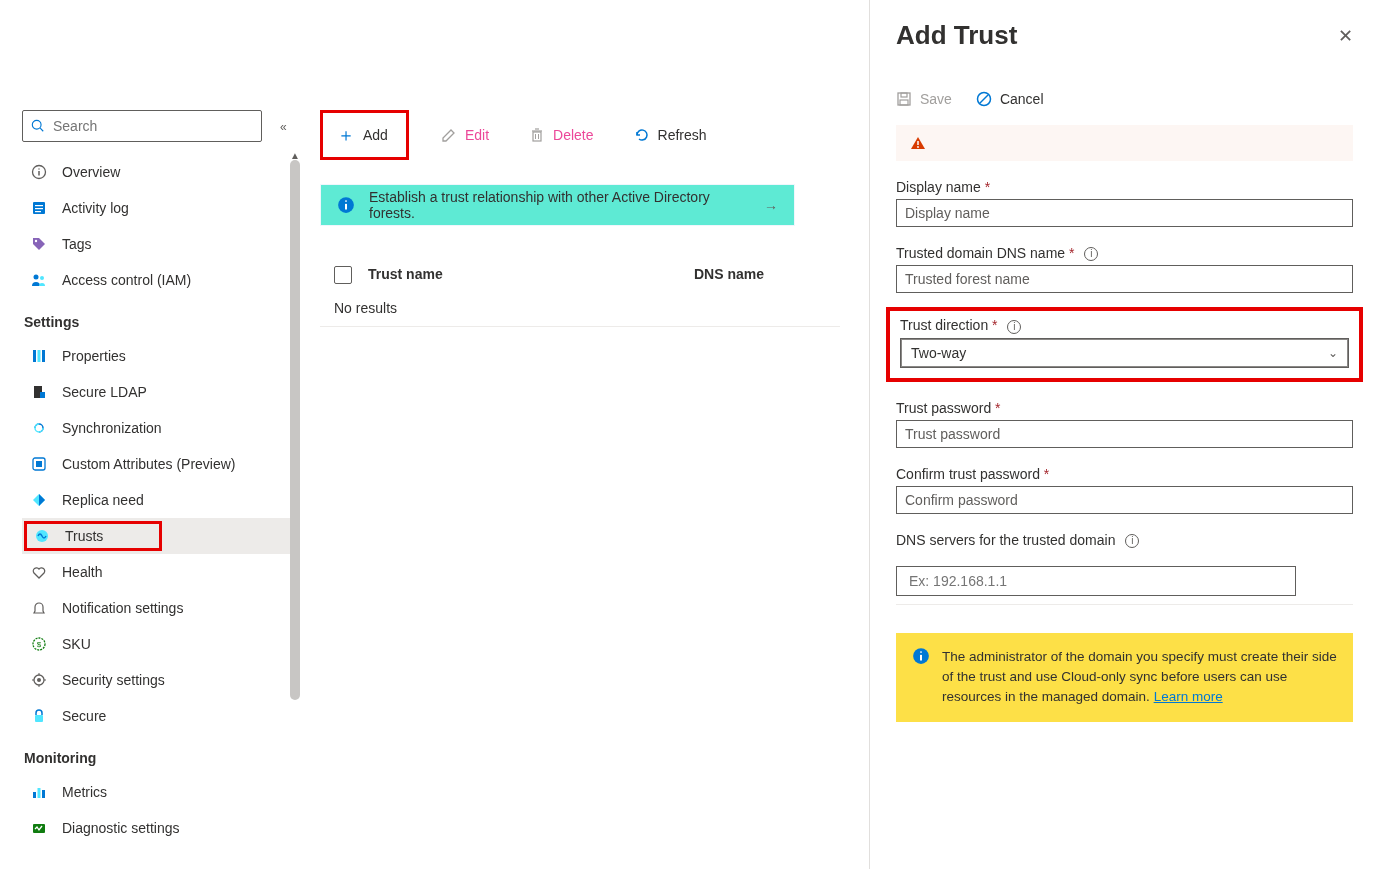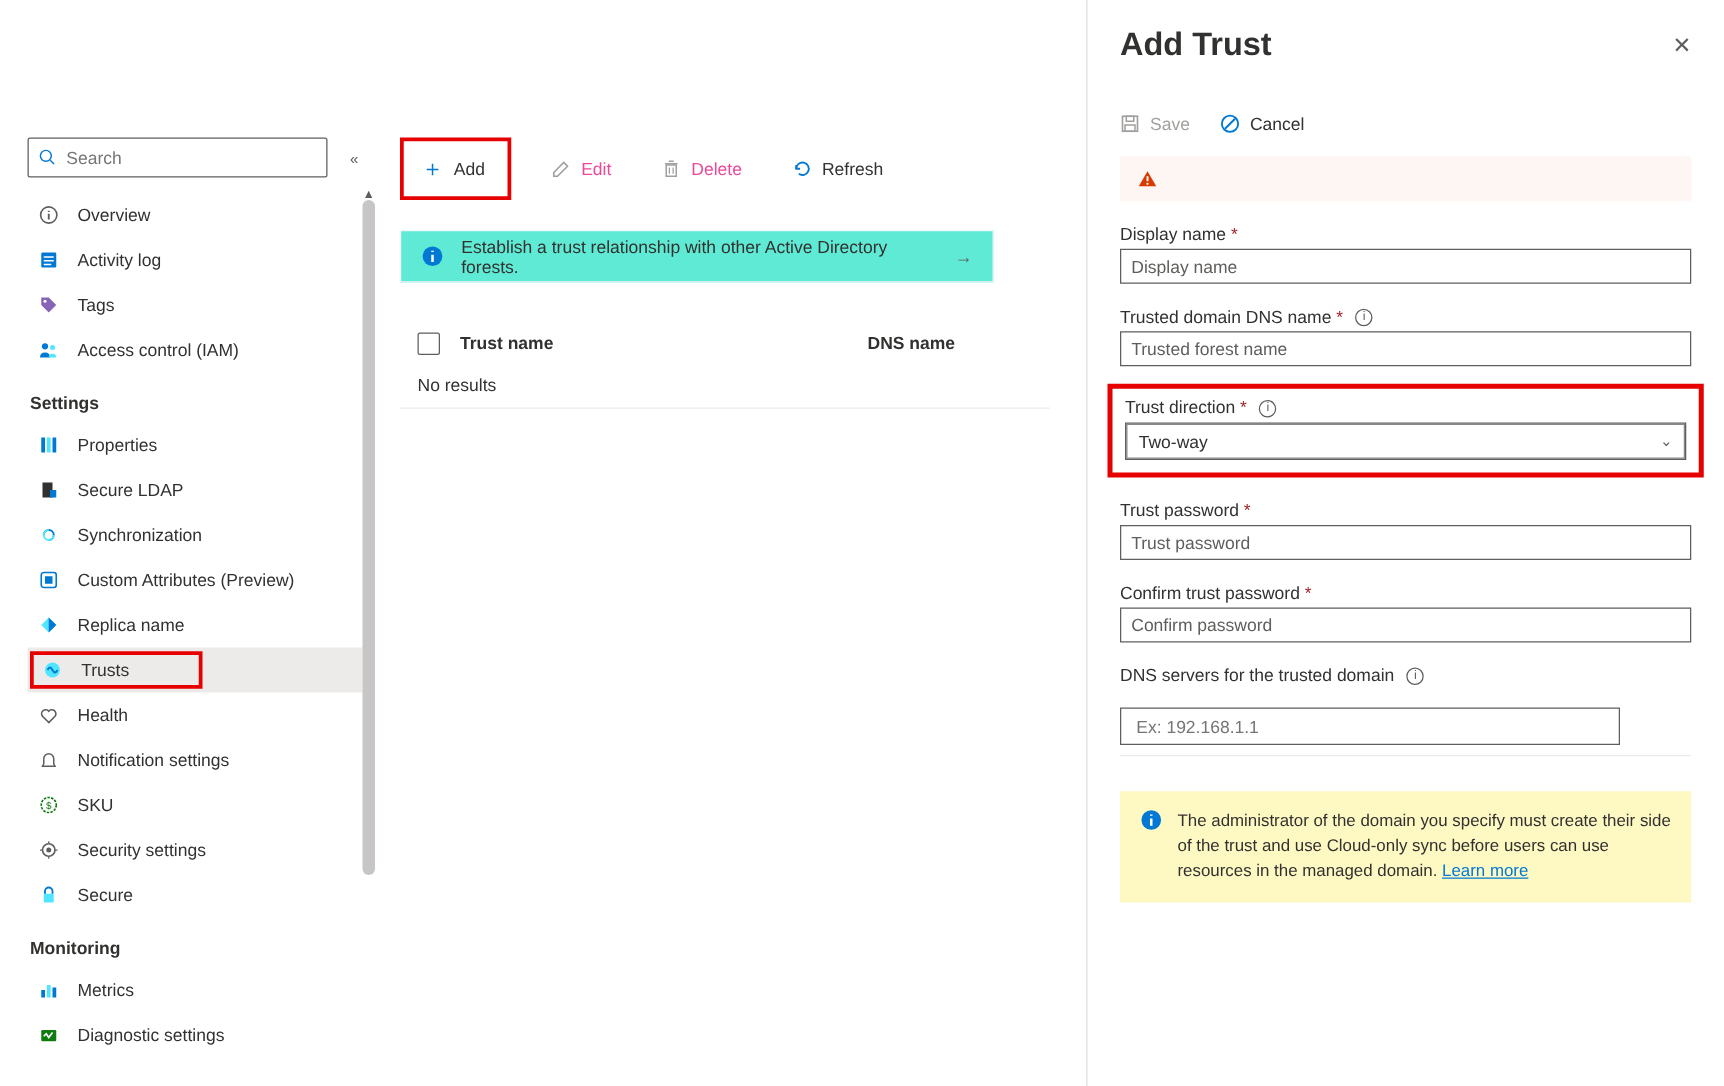--- a/index.html
+++ b/index.html
@@ -44,21 +44,21 @@
 .warn-ico { color: #d83b01; }
 .field-label { margin-top: 18px; font-size: 14px; }
 .req { color: #a4262c; }
 .field-input { width: 100%; height: 28px; border: 1px solid #605e5c; padding: 0 8px; margin-top: 4px; font-size: 14px; }
 .field-input::placeholder { color: #605e5c; }
 .trust-dir-block { border: 4px solid #e60000; padding: 6px 10px 10px 10px; margin-top: 14px; margin-left: -10px; margin-right: -10px; }
 .select-box { position: relative; width: 100%; height: 30px; border: 1px solid #605e5c; margin-top: 4px; display: flex; align-items: center; padding: 0 10px; justify-content: space-between; cursor: pointer; box-shadow: inset 0 0 0 1px #8a8886; }
 .chev { color: #605e5c; font-size: 12px; }
 .dns-input { width: 400px; height: 30px; border: 1px solid #605e5c; padding: 0 12px; margin-top: 18px; font-size: 14px; }
 .dns-underline { border-bottom: 1px solid #edebe9; margin-top: 8px; }
-.info-box { display: flex; gap: 12px; background: #fef9c3; padding: 14px 16px; margin-top: 28px; font-size: 13.5px; line-height: 1.5; }
+.info-box { display: flex; gap: 12px; background: #fde047; padding: 14px 16px; margin-top: 28px; font-size: 13.5px; line-height: 1.5; }
 .info-box .ico { color: #0078d4; flex-shrink: 0; }
 .info-box a { color: #0078d4; text-decoration: underline; }
 .info-help { display:inline-block; width:14px; height:14px; border:1px solid #605e5c; border-radius:50%; font-size:10px; text-align:center; line-height:12px; color:#605e5c; margin-left:6px; vertical-align:middle;}
 
 .ic-blue { color: #0078d4; }
 .ic-purple { color: #8764b8; }
 .ic-gray { color: #605e5c; }
 .ic-green { color: #107c10; }
 .trusts-highlight { border: 3px solid #e60000; width: 138px; margin-left: -6px; padding-left: 6px; }
 svg { display: block; }
@@ -166,21 +166,21 @@
         </span>
         <span>Custom Attributes (Preview)</span>
       </div>
       <div class="nav-item">
         <span class="nav-icon">
           <svg width="16" height="16" viewBox="0 0 16 16">
               <path d="M8 2 L14 8 L8 14 L2 8 Z" fill="#50e6ff"></path>
               <path d="M8 2 L14 8 L8 14 Z" fill="#0078d4"></path>
             </svg>
         </span>
-        <span>Replica name</span>
+        <span>Replica need</span>
       </div>
       <div class="nav-item selected">
         <div class="trusts-highlight" style="display:flex;align-items:center;gap:14px;height:30px;">
           <span class="nav-icon">
             <svg width="16" height="16" viewBox="0 0 16 16">
                 <circle cx="8" cy="8" r="6" fill="#50e6ff"></circle>
                 <path d="M4 8 Q6 4 8 8 Q10 12 12 8" fill="none" stroke="#0078d4" stroke-width="1.5"></path>
               </svg>
           </span>
           <span>Trusts</span>

